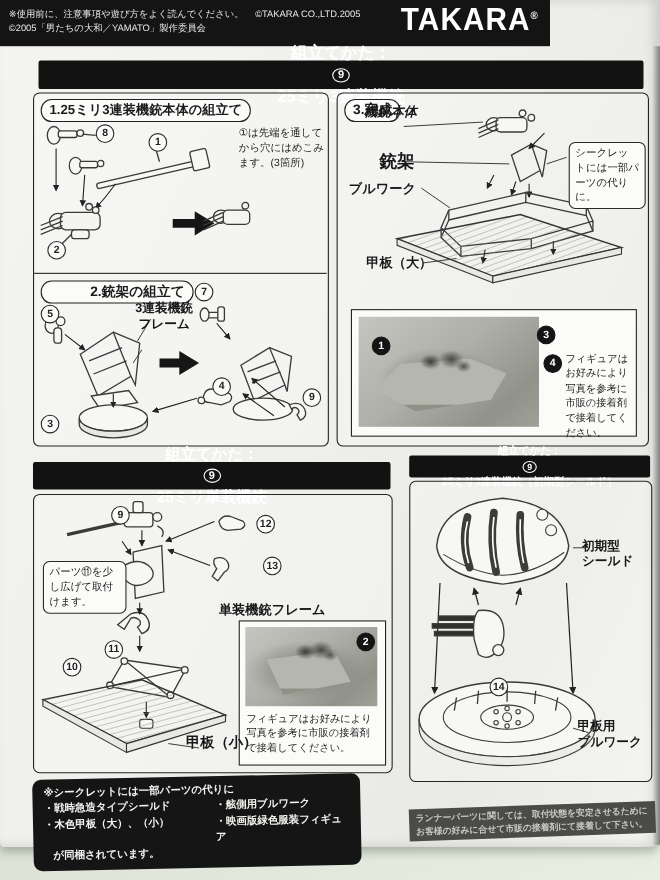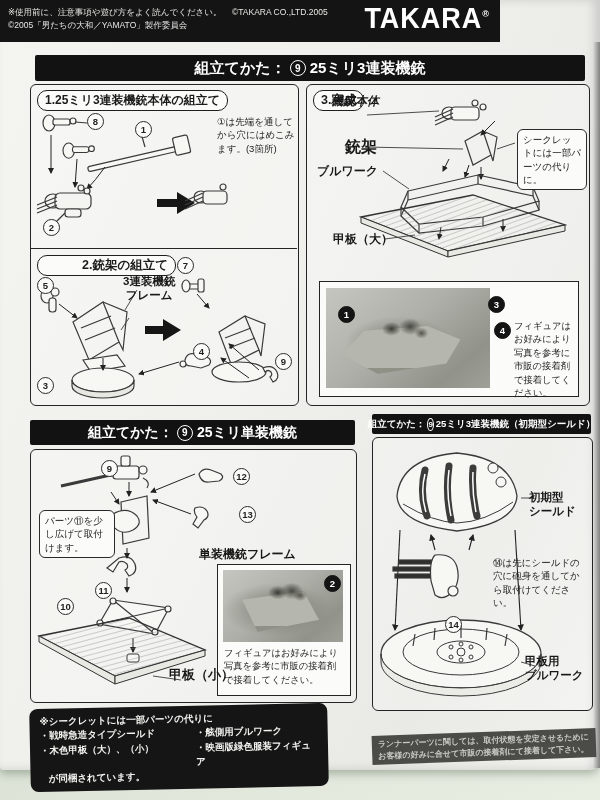--- a/index.html
+++ b/index.html
@@ -16,21 +16,21 @@
   }
   .hdr{position:absolute;left:0;top:0;width:500px;height:42px;background:#141414;color:#e6e6e4;}
   .hdr .small{position:absolute;font-size:8.5px;line-height:1.55;letter-spacing:0;}
   .logo{
     position:absolute;right:10px;top:3px;font-size:27px;font-weight:900;
     letter-spacing:1px;color:#fff;transform:scaleY(1.08);white-space:nowrap;
   }
   .logo sup{font-size:9px;}
   .bar{
     position:absolute;background:#121212;color:#fff;display:flex;align-items:center;
-    justify-content:center;gap:4px;font-weight:bold;border-radius:2px;white-space:nowrap;
+    justify-content:center;gap:4px;font-weight:bold;border-radius:2px;white-space:nowrap;flex-direction:column;
   }
   .frame{position:absolute;border:1.6px solid #242424;border-radius:6px;background:rgba(255,255,255,.25);}
   .pill{
     position:absolute;border:1.9px solid #1f1f1f;border-radius:10px;background:#fbfbf9;
     padding:1px 7px;font-size:12.5px;font-weight:bold;white-space:nowrap;z-index:3;
   }
   .lbl{position:absolute;font-weight:bold;color:#181818;white-space:nowrap;z-index:3;}
   .note{position:absolute;font-size:9.5px;line-height:1.4;color:#1c1c1c;z-index:3;}
   .callout{
     position:absolute;border:1.5px solid #2a2a2a;border-radius:6px;background:#fbfbf9;
@@ -435,21 +435,20 @@
           <line x1="134" y1="196" x2="132" y2="208"></line>
       </g>
       <line x1="148" y1="60" x2="160" y2="60" stroke="#3a3a3a" stroke-width="0.9"></line>
       <line x1="162" y1="228" x2="148" y2="224" stroke="#3a3a3a" stroke-width="0.9"></line>
     </svg>
     <div class="lbl" style="left:156px;top:52px;font-size:11.5px;line-height:1.25;">
       <div>初期型</div>
         <div>シールド</div>
     </div>
     <span class="circ" style="left:72px;top:178px;">14</span>
-    <div class="note" style="left:120px;top:118px;width:88px;">⑭は先にシールドの穴に砲身を通してから取付けてください。</div>
     <div class="lbl" style="left:152px;top:216px;font-size:11.5px;line-height:1.25;">
       <div>甲板用</div>
         <div>ブルワーク</div>
     </div>
   </div>
 
   <div class="blackbox" style="left:30px;top:706px;width:278px;transform:rotate(-1.2deg);">
     <div>※シークレットには一部パーツの代りに</div>
     <div class="secret-grid">
       <div>・戦時急造タイプシールド</div>

